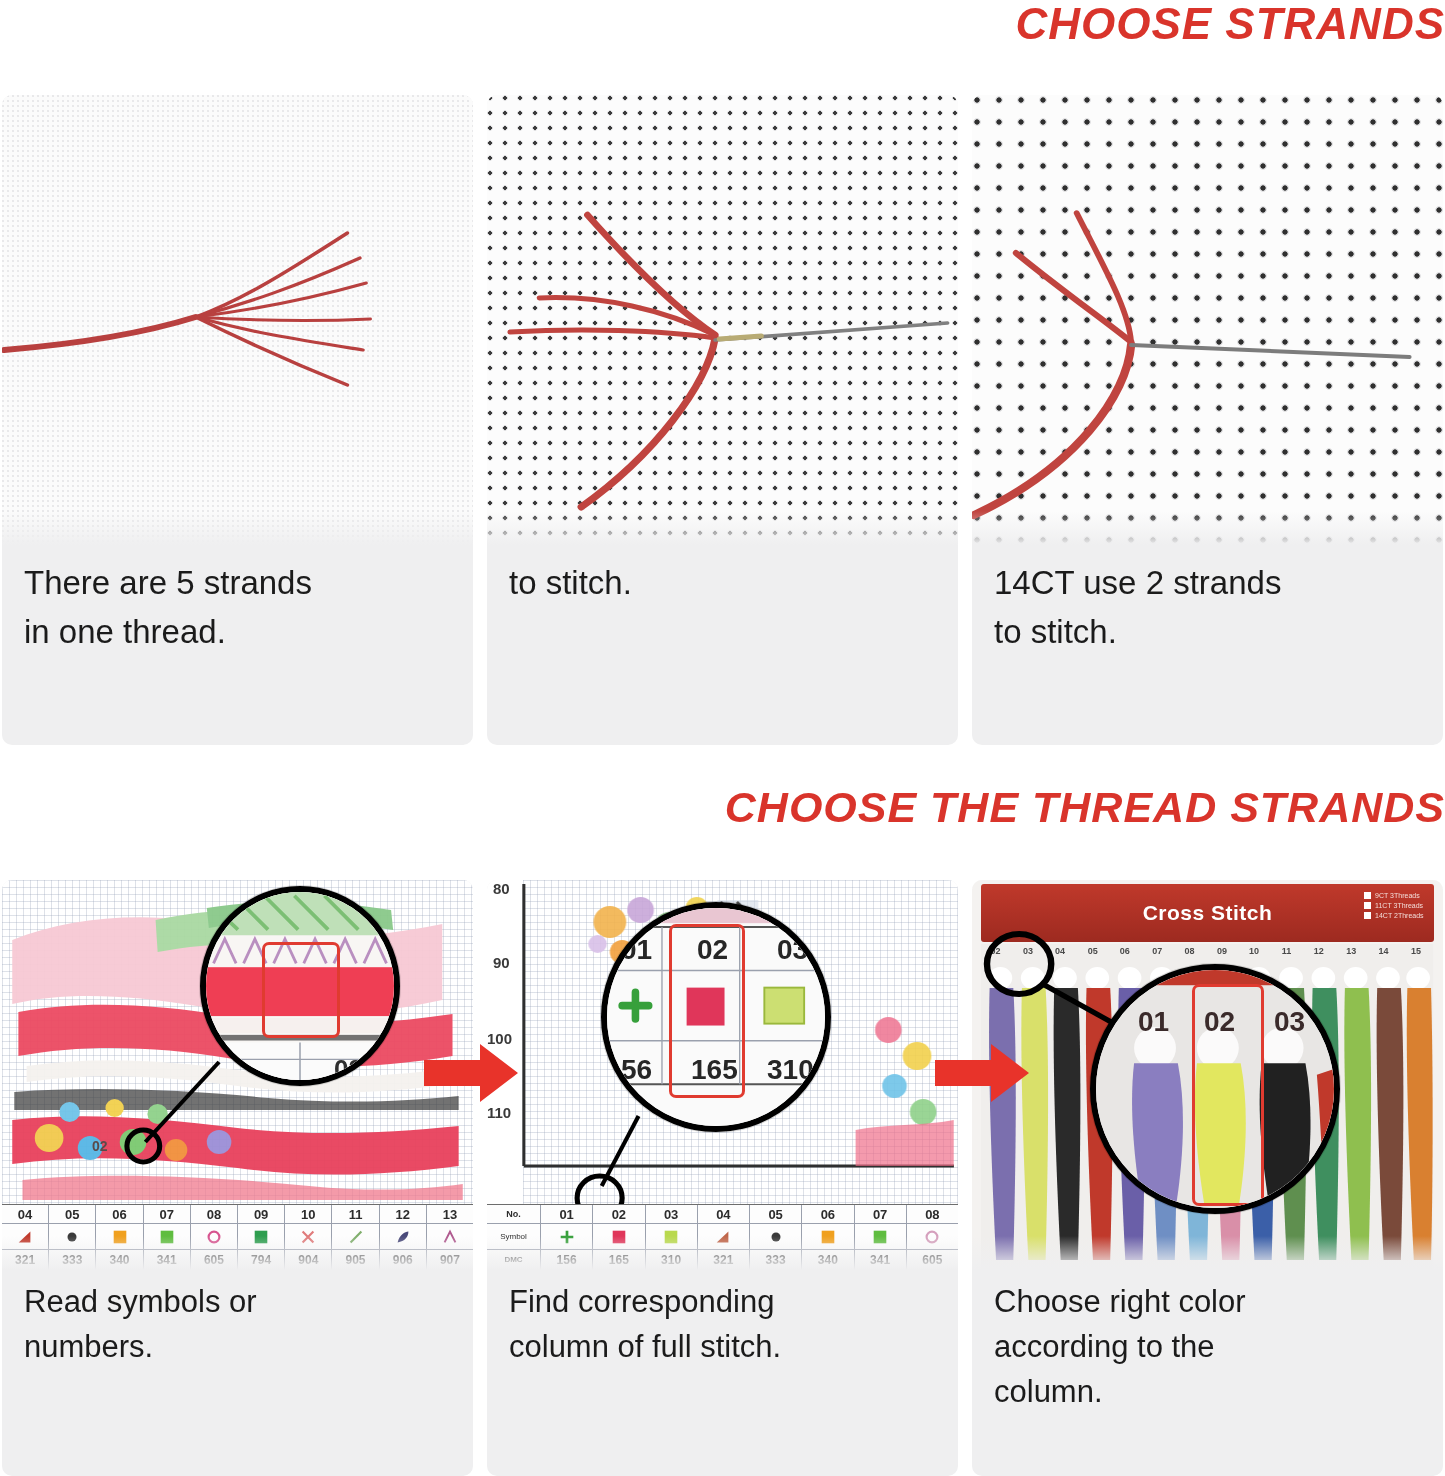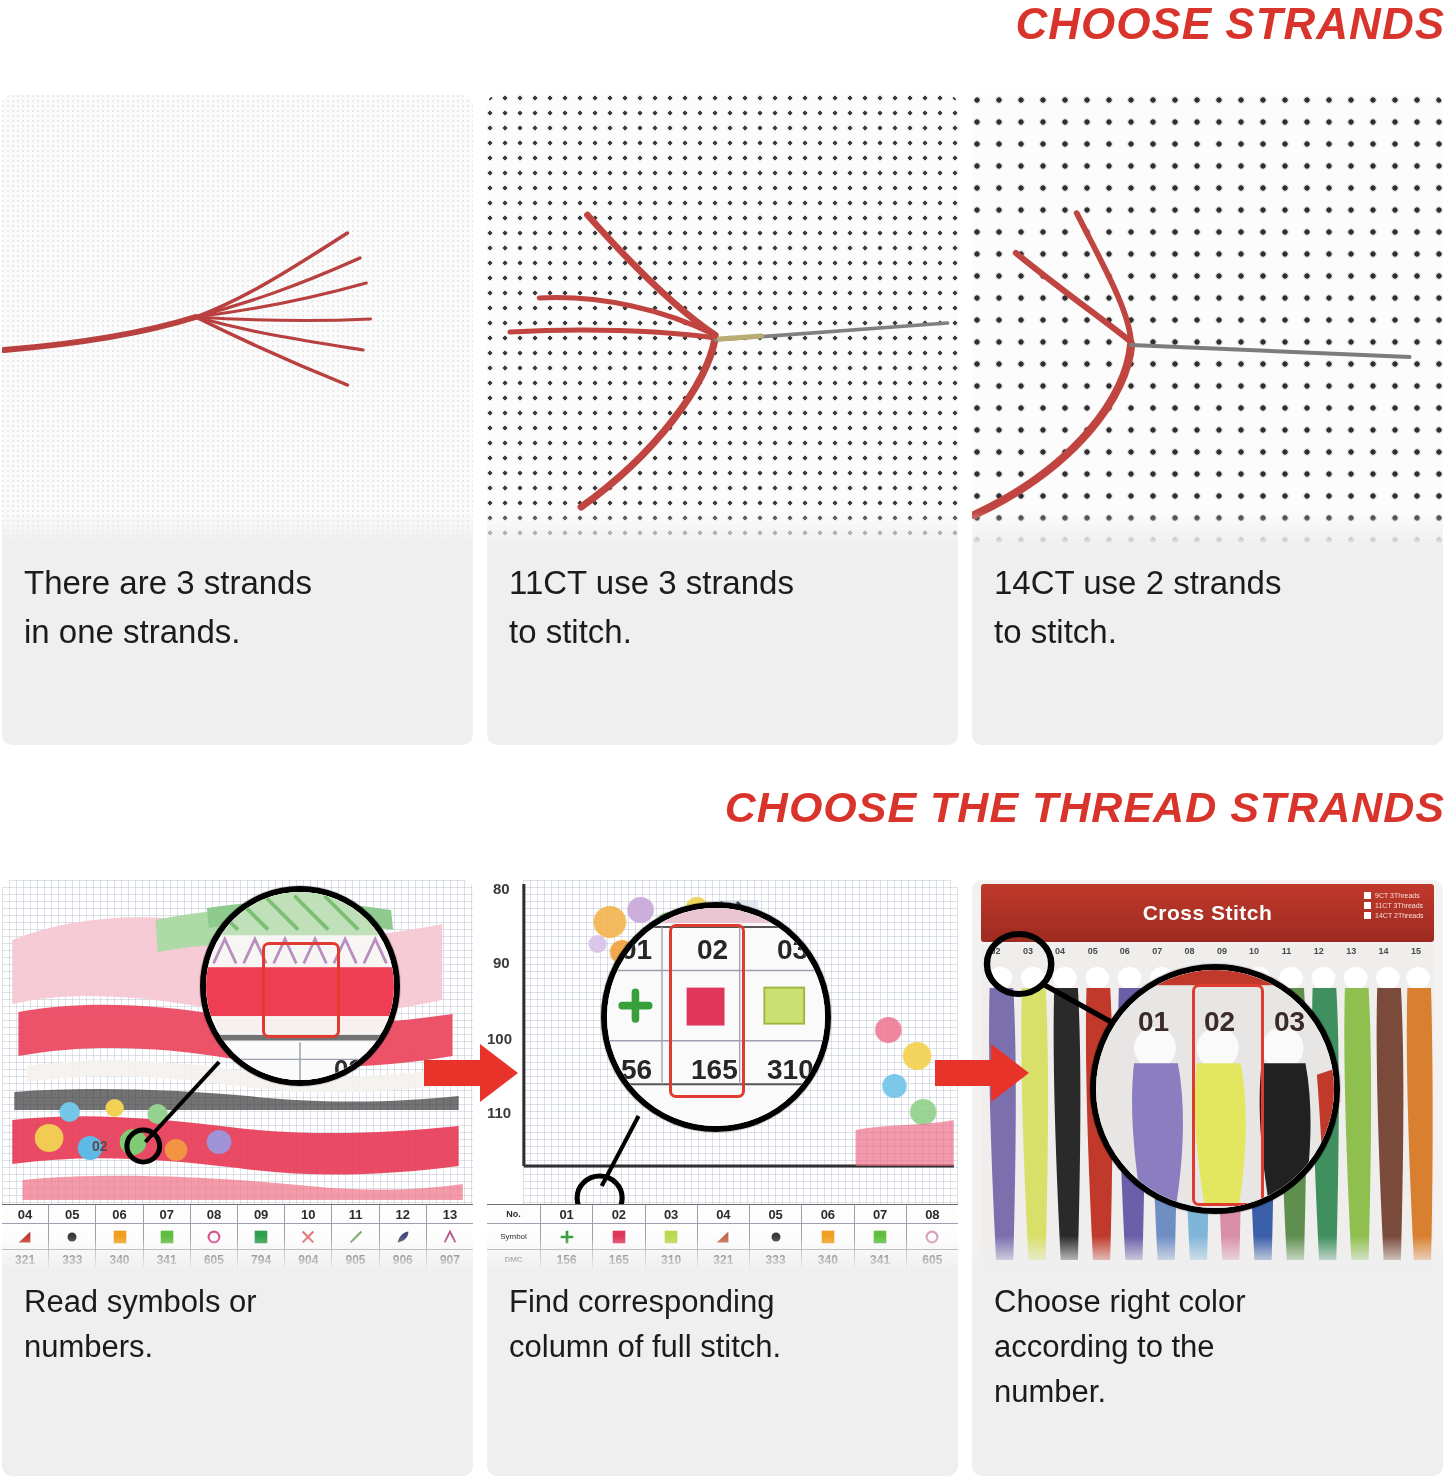--- a/index.html
+++ b/index.html
@@ -212,42 +212,41 @@
             <path d="M185 222 C 235 208, 280 192, 342 163" stroke-width="3.2"></path>
             <path d="M185 222 C 240 215, 290 205, 348 188" stroke-width="3"></path>
             <path d="M185 222 C 245 226, 295 227, 352 224" stroke-width="3"></path>
             <path d="M185 222 C 240 238, 285 245, 345 255" stroke-width="3.2"></path>
             <path d="M185 222 C 235 248, 278 268, 330 290" stroke-width="3.4"></path>
           </g>
         </svg>
         <div class="photo-fade"></div>
       </div>
       <div class="caption">
-        <div>There are 3 strands</div>
-        <div>in one strands.</div>
+        <div>There are 5 strands</div>
+        <div>in one thread.</div>
       </div>
     </div>
 
     <div class="card">
       <div class="photo">
         <div class="aida-11"></div>
         <svg class="overlay" viewBox="0 0 450 450" preserveAspectRatio="none">
           <g stroke="#c0443f" fill="none" stroke-linecap="round">
             <path d="M96 120 C 130 160, 175 210, 218 240" stroke-width="6.5"></path>
             <path d="M50 203 C 110 200, 170 215, 218 240" stroke-width="5"></path>
             <path d="M22 237 C 90 233, 165 235, 218 243" stroke-width="5"></path>
             <path d="M218 243 C 210 290, 160 360, 90 412" stroke-width="7"></path>
           </g>
           <line x1="218" y1="245" x2="440" y2="228" stroke="#808080" stroke-width="3.6" stroke-linecap="round"></line>
           <line x1="222" y1="244" x2="262" y2="241" stroke="#b8ab74" stroke-width="5" stroke-linecap="round"></line>
         </svg>
         <div class="photo-fade"></div>
       </div>
       <div class="caption">
-        <div>11CT use 3 strands</div>
         <div>to stitch.</div>
       </div>
     </div>
 
     <div class="card">
       <div class="photo">
         <div class="aida-14"></div>
         <svg class="overlay" viewBox="0 0 450 450" preserveAspectRatio="none">
           <g stroke="#c0443f" fill="none" stroke-linecap="round">
             <path d="M100 118 C 125 170, 150 215, 152 247" stroke-width="5.5"></path>
@@ -689,21 +688,21 @@
             <div class="red-box" style="left:96px; top:14px; width:72px; height:222px;"></div>
           </div>
         </div>
 
         <div class="photo-fade"></div>
       </div>
 
       <div class="caption">
         <div>Choose right color</div>
         <div>according to the</div>
-        <div>number.</div>
+        <div>column.</div>
       </div>
     </div>
 
   </div>
 
   <svg class="arrow" id="arrow-1" viewBox="0 0 96 62">
     <path d="M0 18 L56 18 L56 2 L94 31 L56 60 L56 44 L0 44 Z" fill="#e8332a"></path>
   </svg>
   <svg class="arrow" id="arrow-2" viewBox="0 0 96 62">
     <path d="M0 18 L56 18 L56 2 L94 31 L56 60 L56 44 L0 44 Z" fill="#e8332a"></path>

